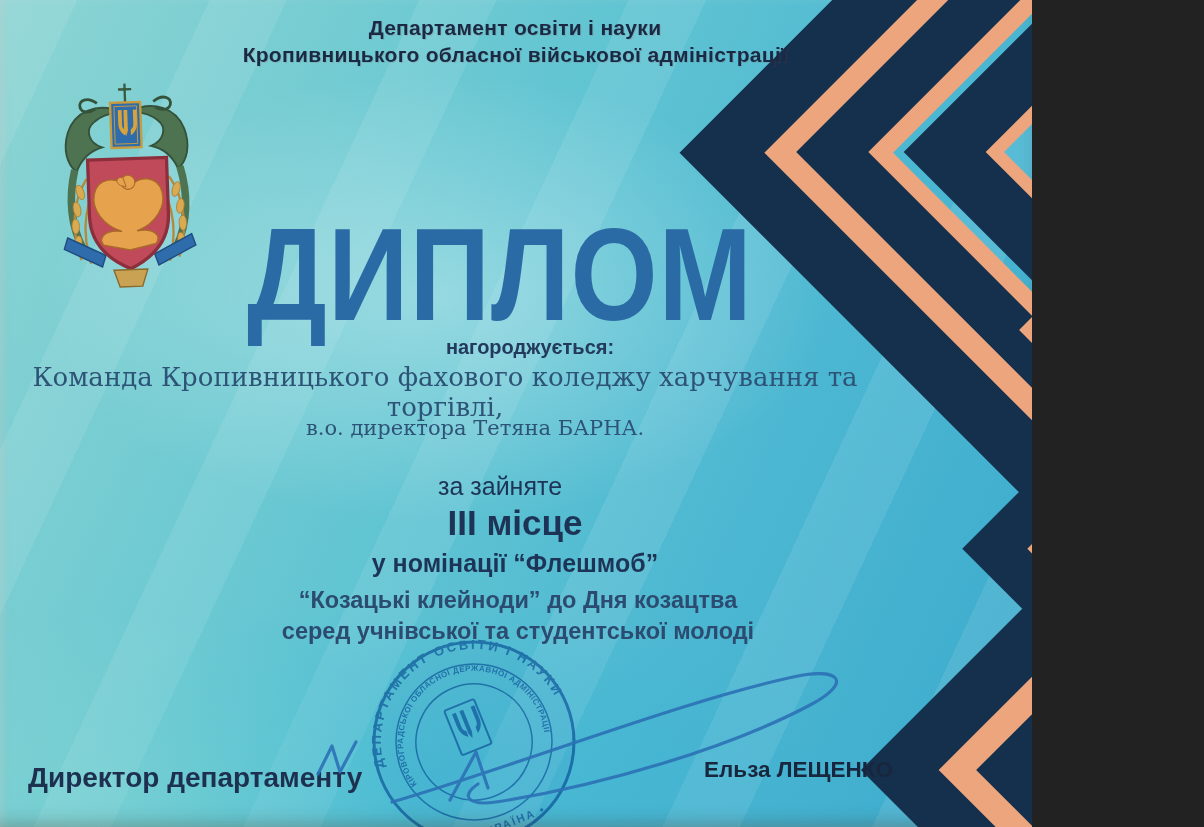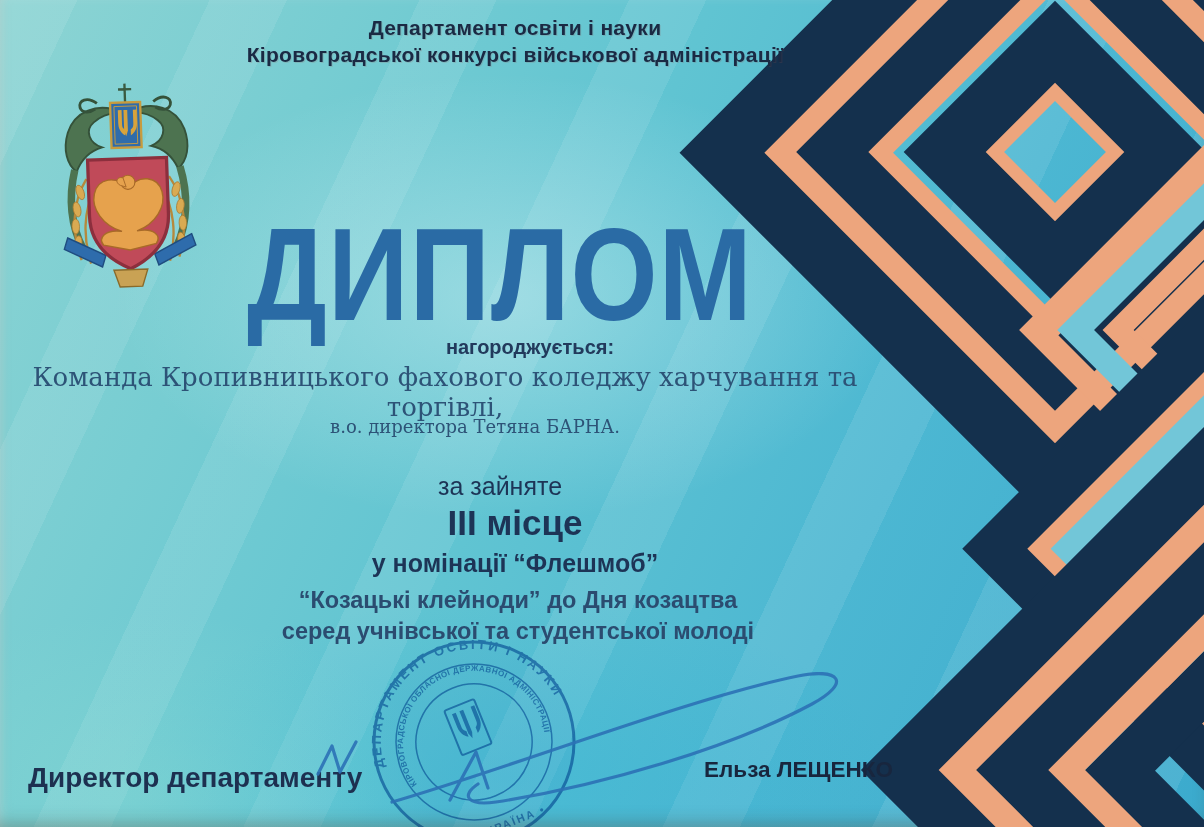--- a/index.html
+++ b/index.html
@@ -1,36 +1,36 @@
 <!DOCTYPE html>
 <html style="--navy: #14304d; --salmon: #eda57d; --cyanband: #72c6d8; --titleblue: #2a6ba5; --textnavy: #1d3456; --scriptblue: #2d5377; --stampblue: #2e78bc; --sigblue: #2c72b6; --shieldred: #c04a59; --eaglegold: #e6a24d; --leafgreen: #4d7350; --ribbonblue: #2e6cac;"><head>
 <meta charset="utf-8">
 <style>
   html,body{margin:0;padding:0;background:#222;}
   .page{
-    position:relative; width:1204px; height:827px; overflow:hidden;
+    position:relative; width:1032px; height:827px; overflow:hidden;
     font-family:"Liberation Sans", sans-serif;
     background:
       radial-gradient(ellipse 560px 320px at 42% 36%, rgba(235,250,250,0.38), rgba(235,250,250,0) 70%),
       radial-gradient(ellipse 420px 260px at 12% 96%, rgba(150,225,210,0.30), rgba(150,225,210,0) 70%),
       radial-gradient(ellipse 520px 240px at 42% 94%, rgba(35,175,215,0.28), rgba(35,175,215,0) 75%),
       repeating-linear-gradient(115deg, rgba(255,255,255,0.09) 0px, rgba(255,255,255,0.09) 70px, rgba(255,255,255,0) 70px, rgba(255,255,255,0) 190px),
       linear-gradient(115deg, #8dd4d3 0%, #77cdd2 22%, #60c4d2 45%, #4cb7d2 70%, #3baacd 100%);
     box-shadow: inset 0 -10px 18px -8px rgba(60,40,20,0.35), inset 6px 0 14px -8px rgba(255,255,255,0.5);
   }
   .abs{position:absolute;}
   .ctr{text-align:center;}
   .hdr{left:0; top:14px; width:1030px; font-size:21px; font-weight:bold; line-height:27px;
        color:#1a2a44; letter-spacing:0.3px; text-shadow:1px 1px 0 rgba(150,80,70,0.18);}
   .title{left:0; top:198px; width:1000px; font-size:112px; font-weight:600; letter-spacing:1px;
          color:#2a6ba5; transform:scaleY(1.18); transform-origin:50% 0;}
   .awarded{left:0; top:336px; width:1060px; font-size:20px; font-weight:600; color:#223a5c;}
   .script{font-family:"DejaVu Serif", serif; color:#2d5377;}
   .script1{left:0; top:362px; width:890px; font-size:26px;}
-  .script2{left:0; top:416px; width:950px; font-size:18px;}
+  .script2{left:0; top:416px; width:950px; font-size:21px;}
   .mid1{left:0; top:472px; width:1000px; font-size:25px; font-weight:normal; color:#1d3456;}
   .place{left:0; top:503px; width:1030px; font-size:35px; font-weight:bold; color:#1d3456;}
   .nom{left:0; top:549px; width:1030px; font-size:25px; font-weight:bold; color:#1d3456;}
   .contest{left:0; top:585px; width:1036px; font-size:23.5px; font-weight:600; line-height:31px; color:#2b4c70;}
   .signer-title{left:28px; top:762px; font-size:28px; font-weight:bold; color:#1d3050;}
   .signer-name{left:672px; top:757px; font-size:22.5px; font-weight:bold; color:#18263e;margin-left:32px;}
   .decor, .stamp-wrap, .sig-wrap, .emblem-wrap{pointer-events:none;}
   .stamp-wrap{left:304px; top:612px; width:340px; height:260px; mix-blend-mode:multiply; opacity:0.85;}
   .sig-wrap{left:300px; top:630px; width:580px; height:200px; opacity:0.9;}
   .emblem-wrap{left:34px; top:74px; width:188px; height:226px;}
@@ -104,21 +104,21 @@
       <path d="M58 90 L142 90 L142 150 C142 178 124 196 100 207 C76 196 58 178 58 150 Z" fill="#c04a59" stroke="#8c2f3d" stroke-width="3.5"></path>
       <path d="M100 122 C88 106 68 110 64 126 C60 142 72 160 92 167 C74 164 66 173 72 181 L100 187 L128 181 C134 173 126 164 108 167 C128 160 140 142 136 126 C132 110 112 106 100 122 Z" fill="#e6a24d" stroke="#a86a28" stroke-width="1.5"></path>
       <circle cx="100" cy="115" r="7.5" fill="#e6a24d" stroke="#a86a28" stroke-width="1.2"></circle>
       <path d="M95 110 c-7 -2 -9 5 -3 8 l6 2 z" fill="#e6a24d" stroke="#a86a28" stroke-width="1"></path>
       <path d="M82 208 L118 208 L112 226 L88 226 Z" fill="#c9a254" stroke="#8a6a2a" stroke-width="1.5"></path>
     </g>
   </svg>
 
   <div class="abs ctr hdr">
     <div>Департамент освіти і науки</div>
-    <div>Кіровоградської конкурсі військової адміністрації</div>
+    <div>Кропивницького обласної військової адміністрації</div>
   </div>
 
   <div class="abs ctr title">ДИПЛОМ</div>
 
   <div class="abs ctr awarded">нагороджується:</div>
 
   <div class="abs ctr script script1">Команда Кропивницького фахового коледжу харчування та торгівлі,</div>
   <div class="abs ctr script script2">в.о. директора Тетяна БАРНА.</div>
 
   <div class="abs ctr mid1">за зайняте</div>

